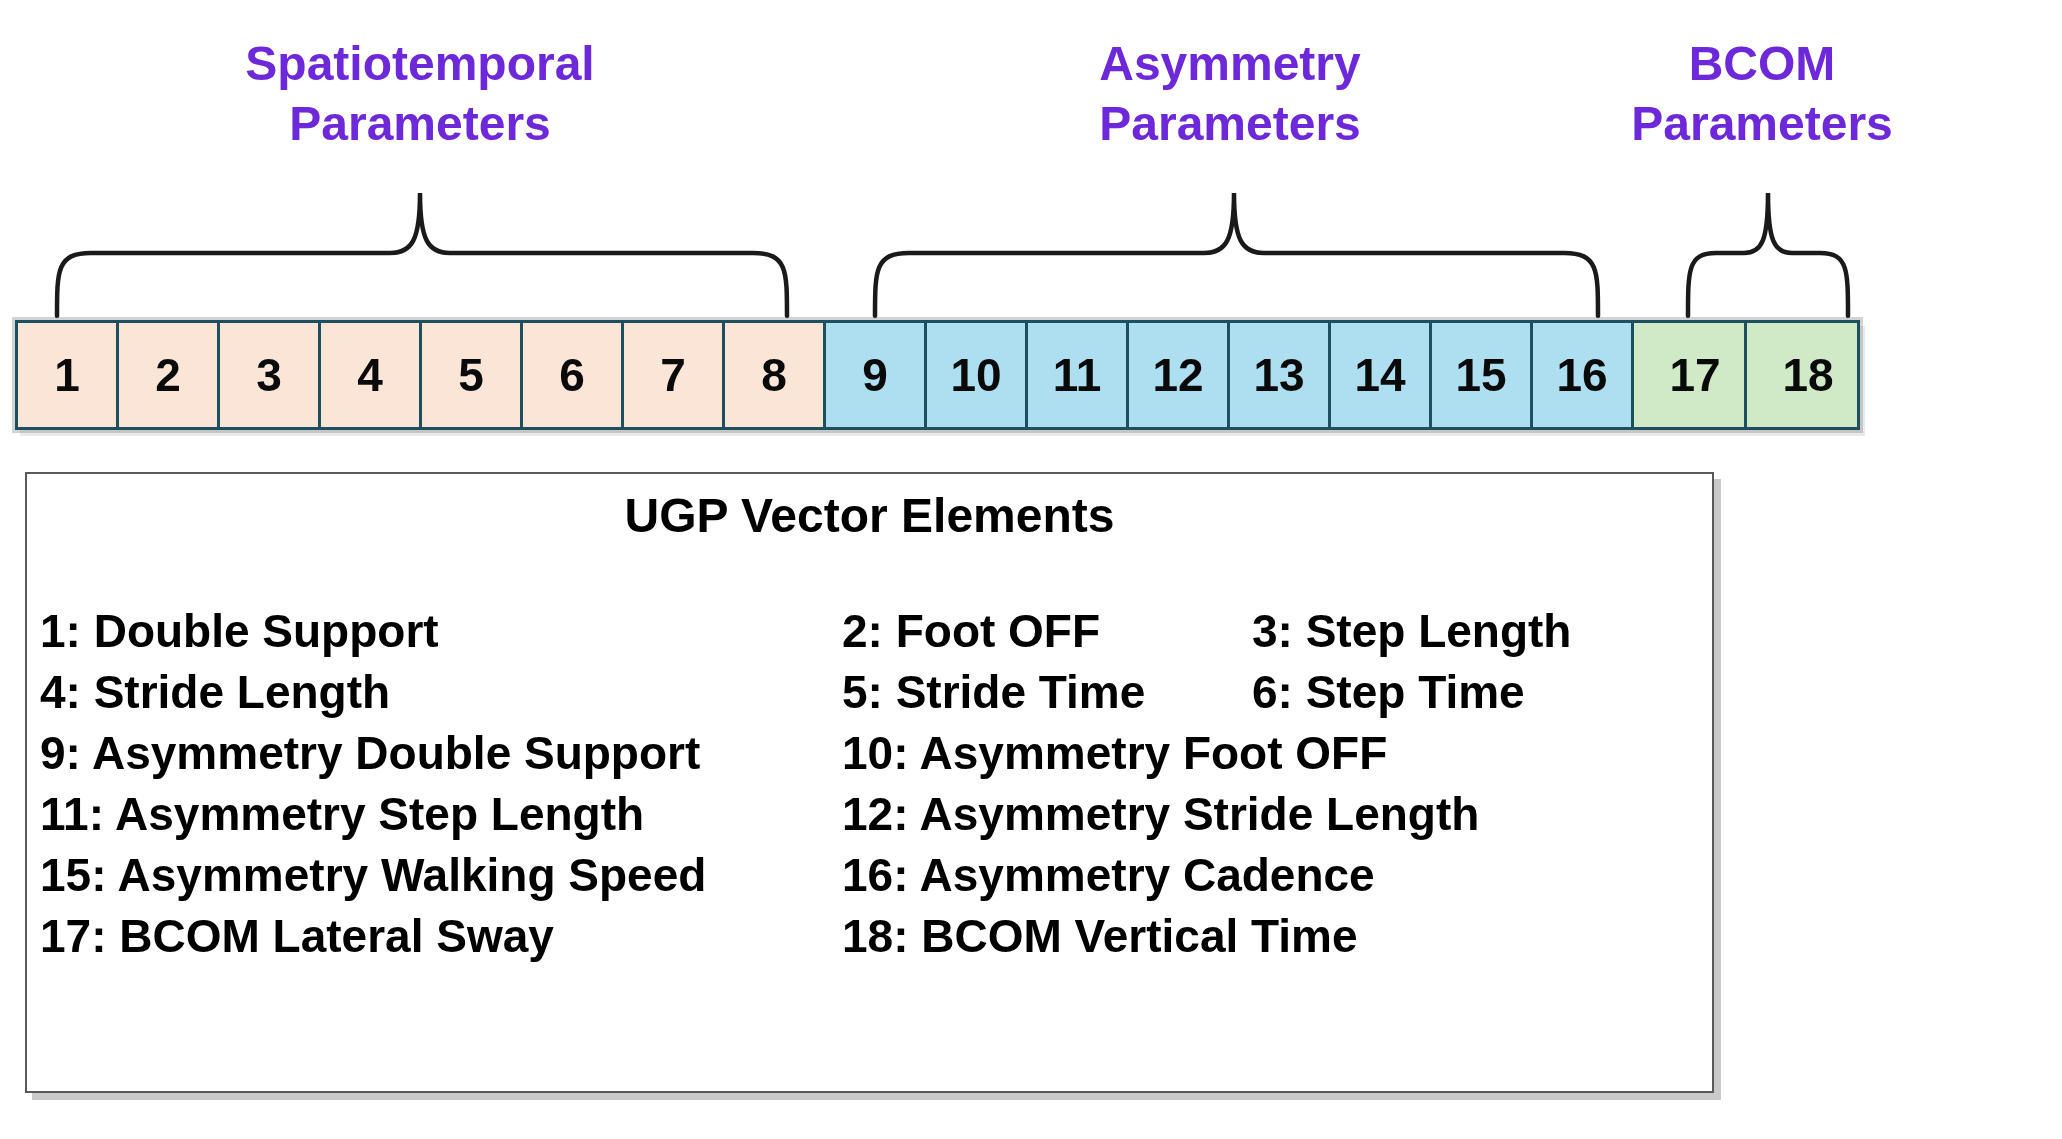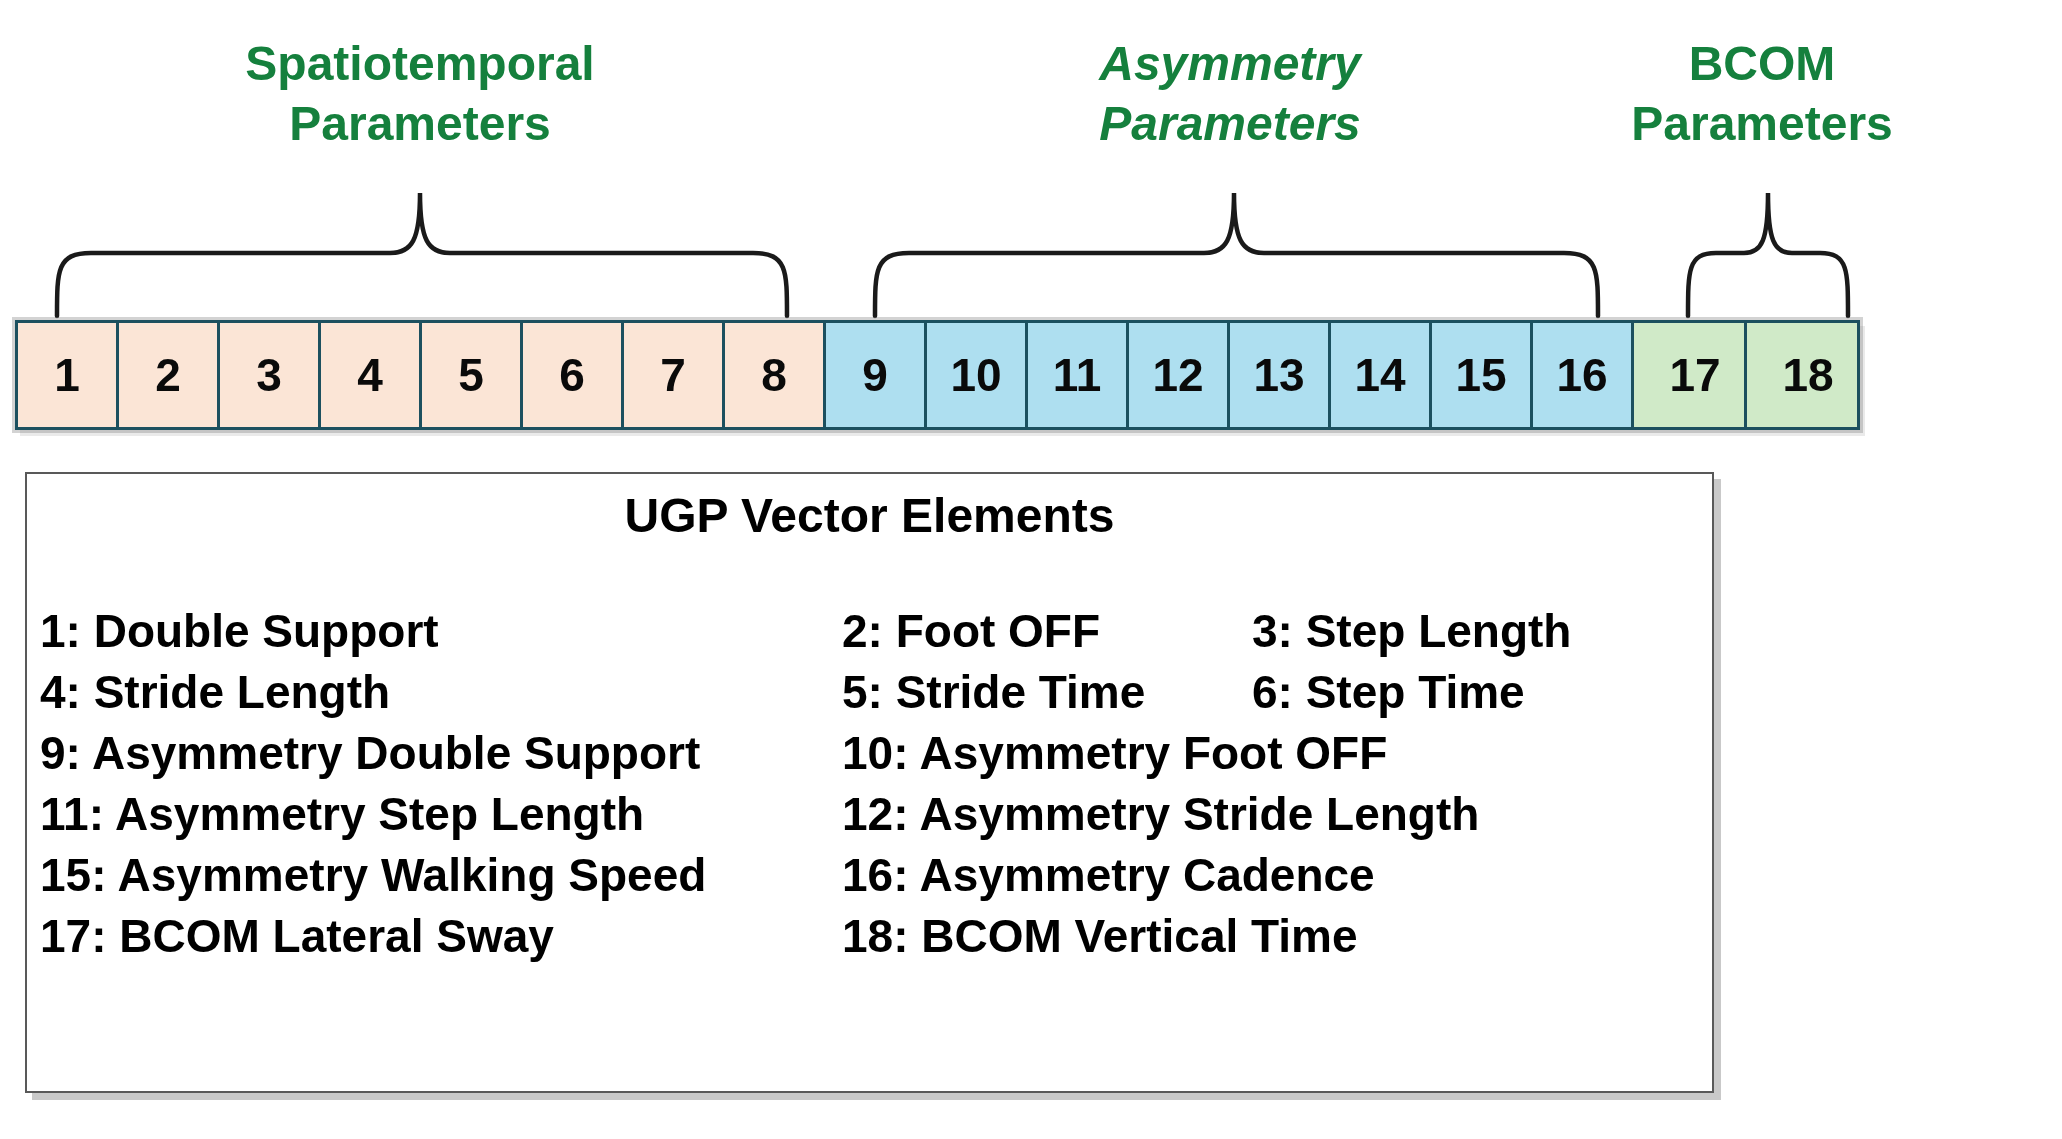--- a/index.html
+++ b/index.html
@@ -18,24 +18,24 @@
 
   
   .grp-label{
     position:absolute;
     top:34px;
     transform:translateX(-50%);
     text-align:center;
     font-size:48px;
     line-height:60px;
     white-space:nowrap;
-    color:#15803d;
+    color:#6d28d9;
   }
   #grp-spatio{left:420px;}
-  #grp-asym{left:1230px;font-style:italic;}
+  #grp-asym{left:1230px;}
   #grp-bcom{left:1762px;}
 
   
   #braces{
     position:absolute;left:0;top:0;width:2062px;height:1139px;
     pointer-events:none;
   }
   #braces path{
     fill:none;
     stroke:var(--braceColor,#1a1a1a);

